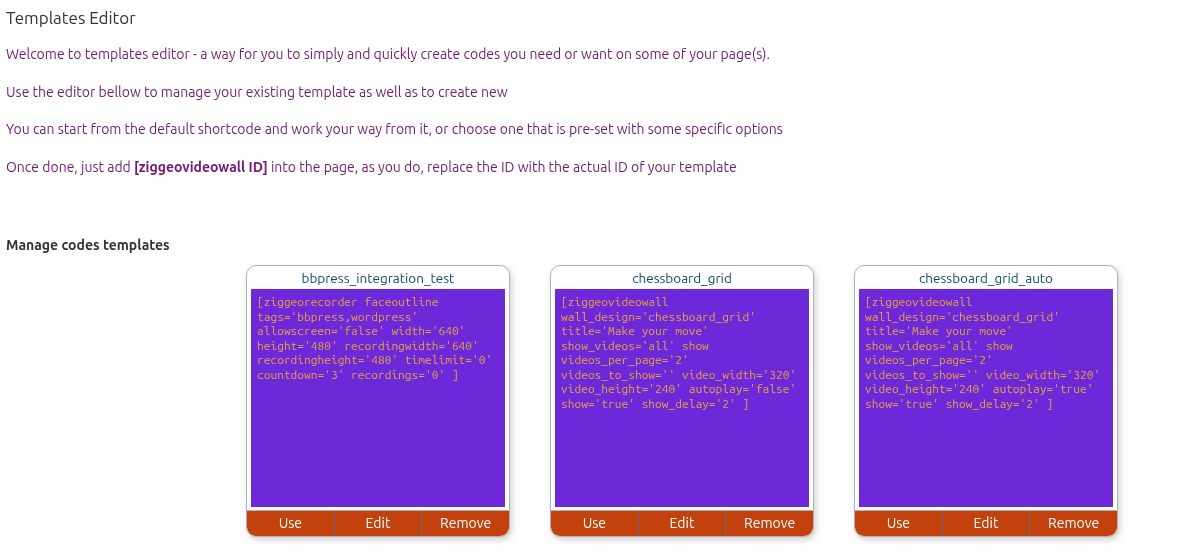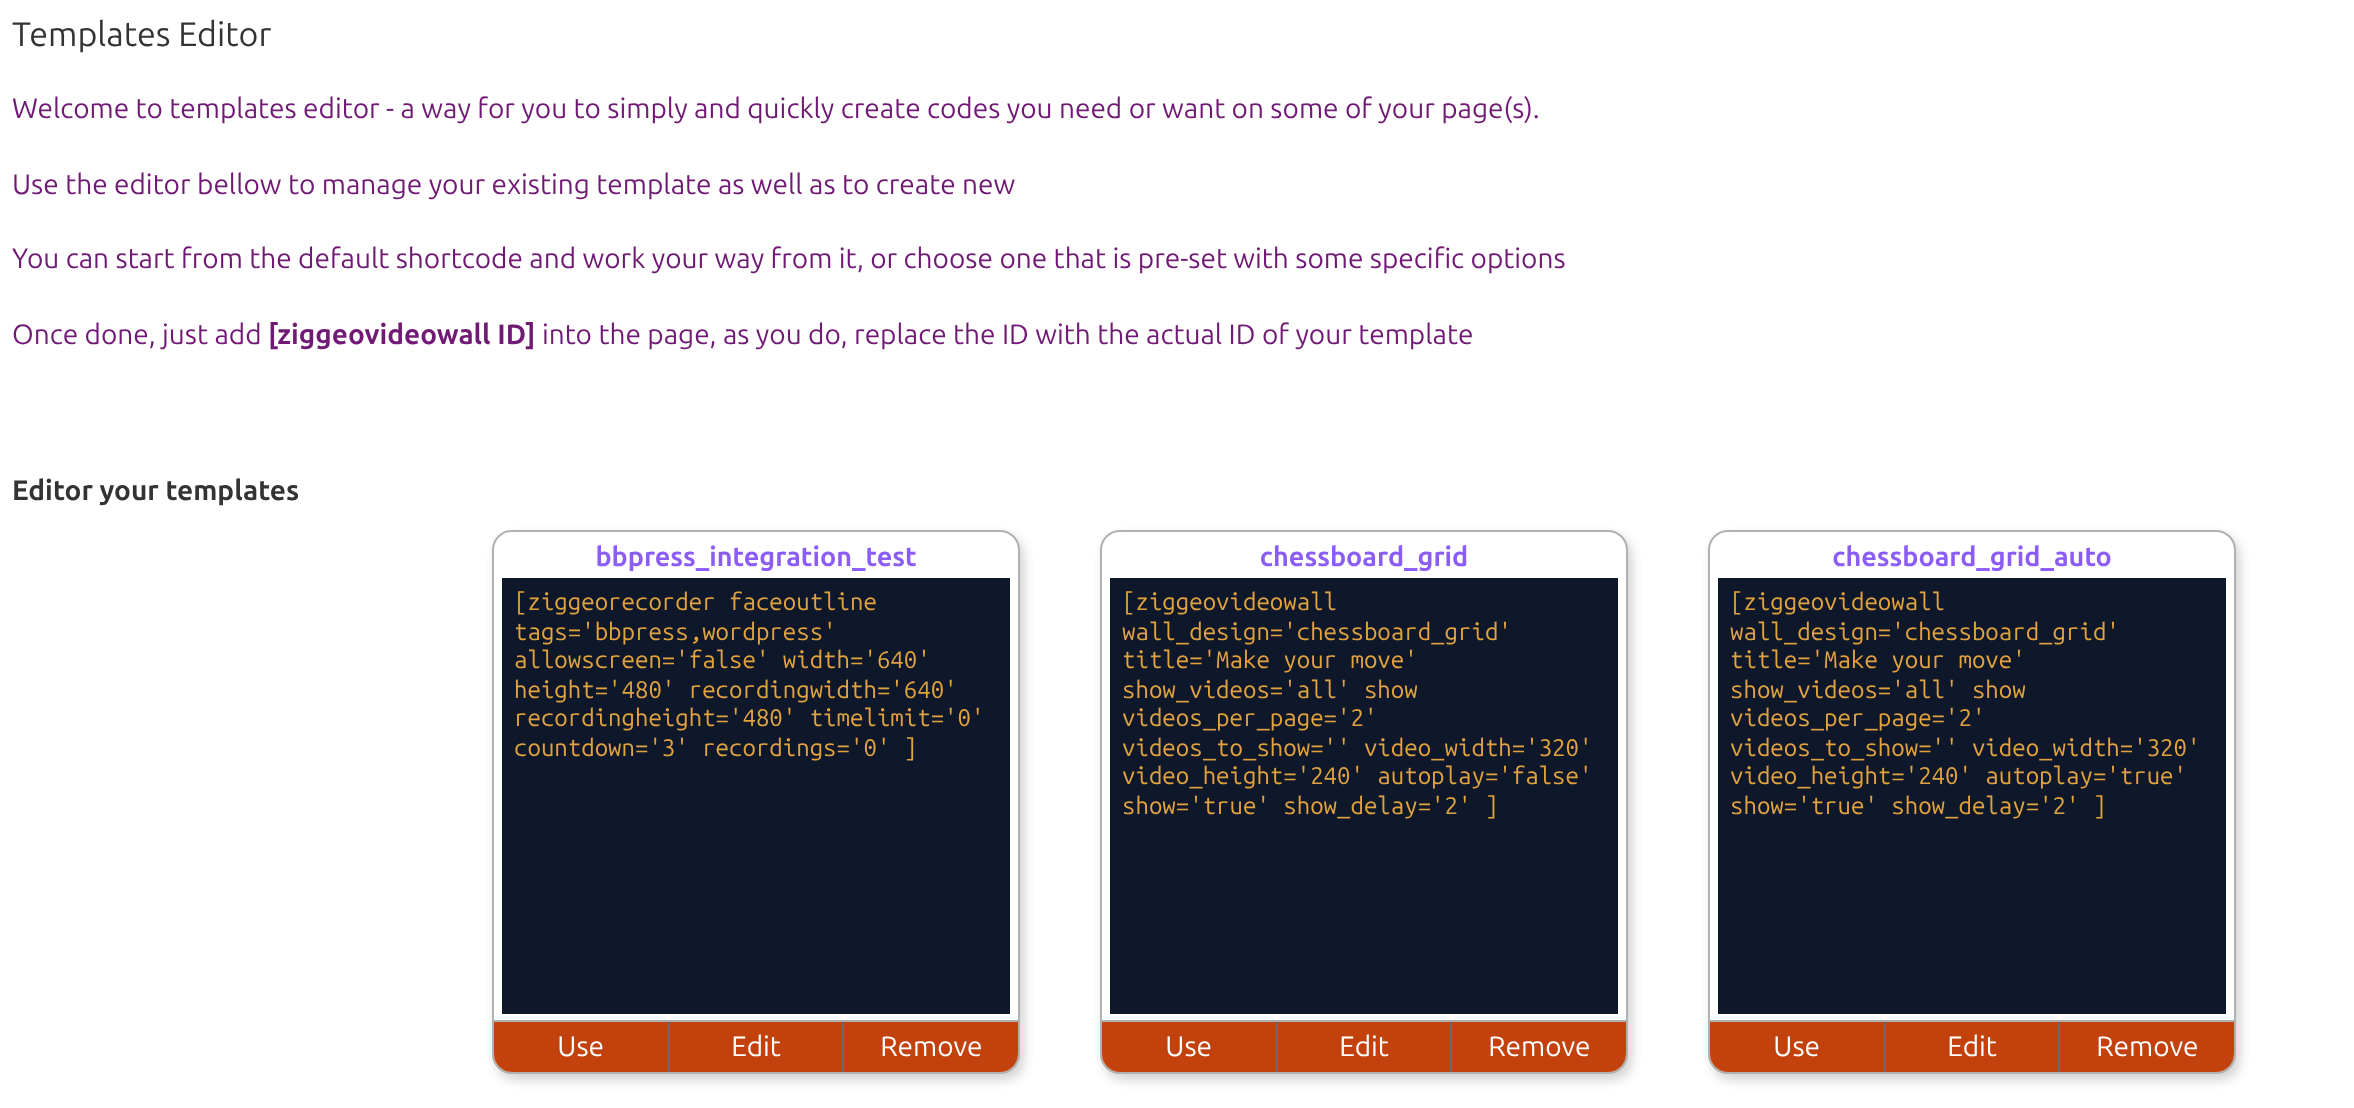--- a/index.html
+++ b/index.html
@@ -44,27 +44,27 @@
       border: 1px solid #b1b1b1;
       border-radius: 10px;
       background: #ffffff;
       box-shadow: 2px 3px 6px rgba(0,0,0,0.18);
       overflow: hidden;
       display: flex;
       flex-direction: column;
     }
     .card-title {
       text-align: center;
-      font-weight: 700;
+      font-weight: 400;
       font-size: 13.5px;
       padding: 4px 6px 3px 6px;
-      color: #8b5cf6;
+      color: #0c4a6e;
     }
     .card-code {
-      background: #0f172a;
+      background: #6d28d9;
       color: #e0a33f;
       font-family: "Ubuntu Mono", "Courier New", monospace;
       font-size: 12px;
       line-height: 14.5px;
       padding: 6px 6px;
       margin: 0 4px 3px 4px;
       height: 218px;
       white-space: pre-wrap;
       word-break: break-word;
       overflow: hidden;
@@ -92,21 +92,21 @@
 
 <h2 class="page-title">Templates Editor</h2>
 
 <p class="intro">Welcome to templates editor - a way for you to simply and quickly create codes you need or want on some of your page(s).</p>
 <p class="intro">Use the editor bellow to manage your existing template as well as to create new</p>
 <p class="intro">You can start from the default shortcode and work your way from it, or choose one that is pre-set with some specific options</p>
 <p class="intro">
   <span>Once done, just add </span><strong>[ziggeovideowall ID]</strong><span> into the page, as you do, replace the ID with the actual ID of your template</span>
 </p>
 
-<div class="section-heading">Editor your templates</div>
+<div class="section-heading">Manage codes templates</div>
 
 <div class="cards-wrap">
 
   <div class="card">
     <div class="card-title">bbpress_integration_test</div>
     <div class="card-code">[ziggeorecorder faceoutline tags='bbpress,wordpress' allowscreen='false' width='640' height='480' recordingwidth='640' recordingheight='480' timelimit='0' countdown='3' recordings='0' ]</div>
     <div class="card-actions">
       <div class="act">Use</div>
       <div class="act">Edit</div>
       <div class="act">Remove</div>

